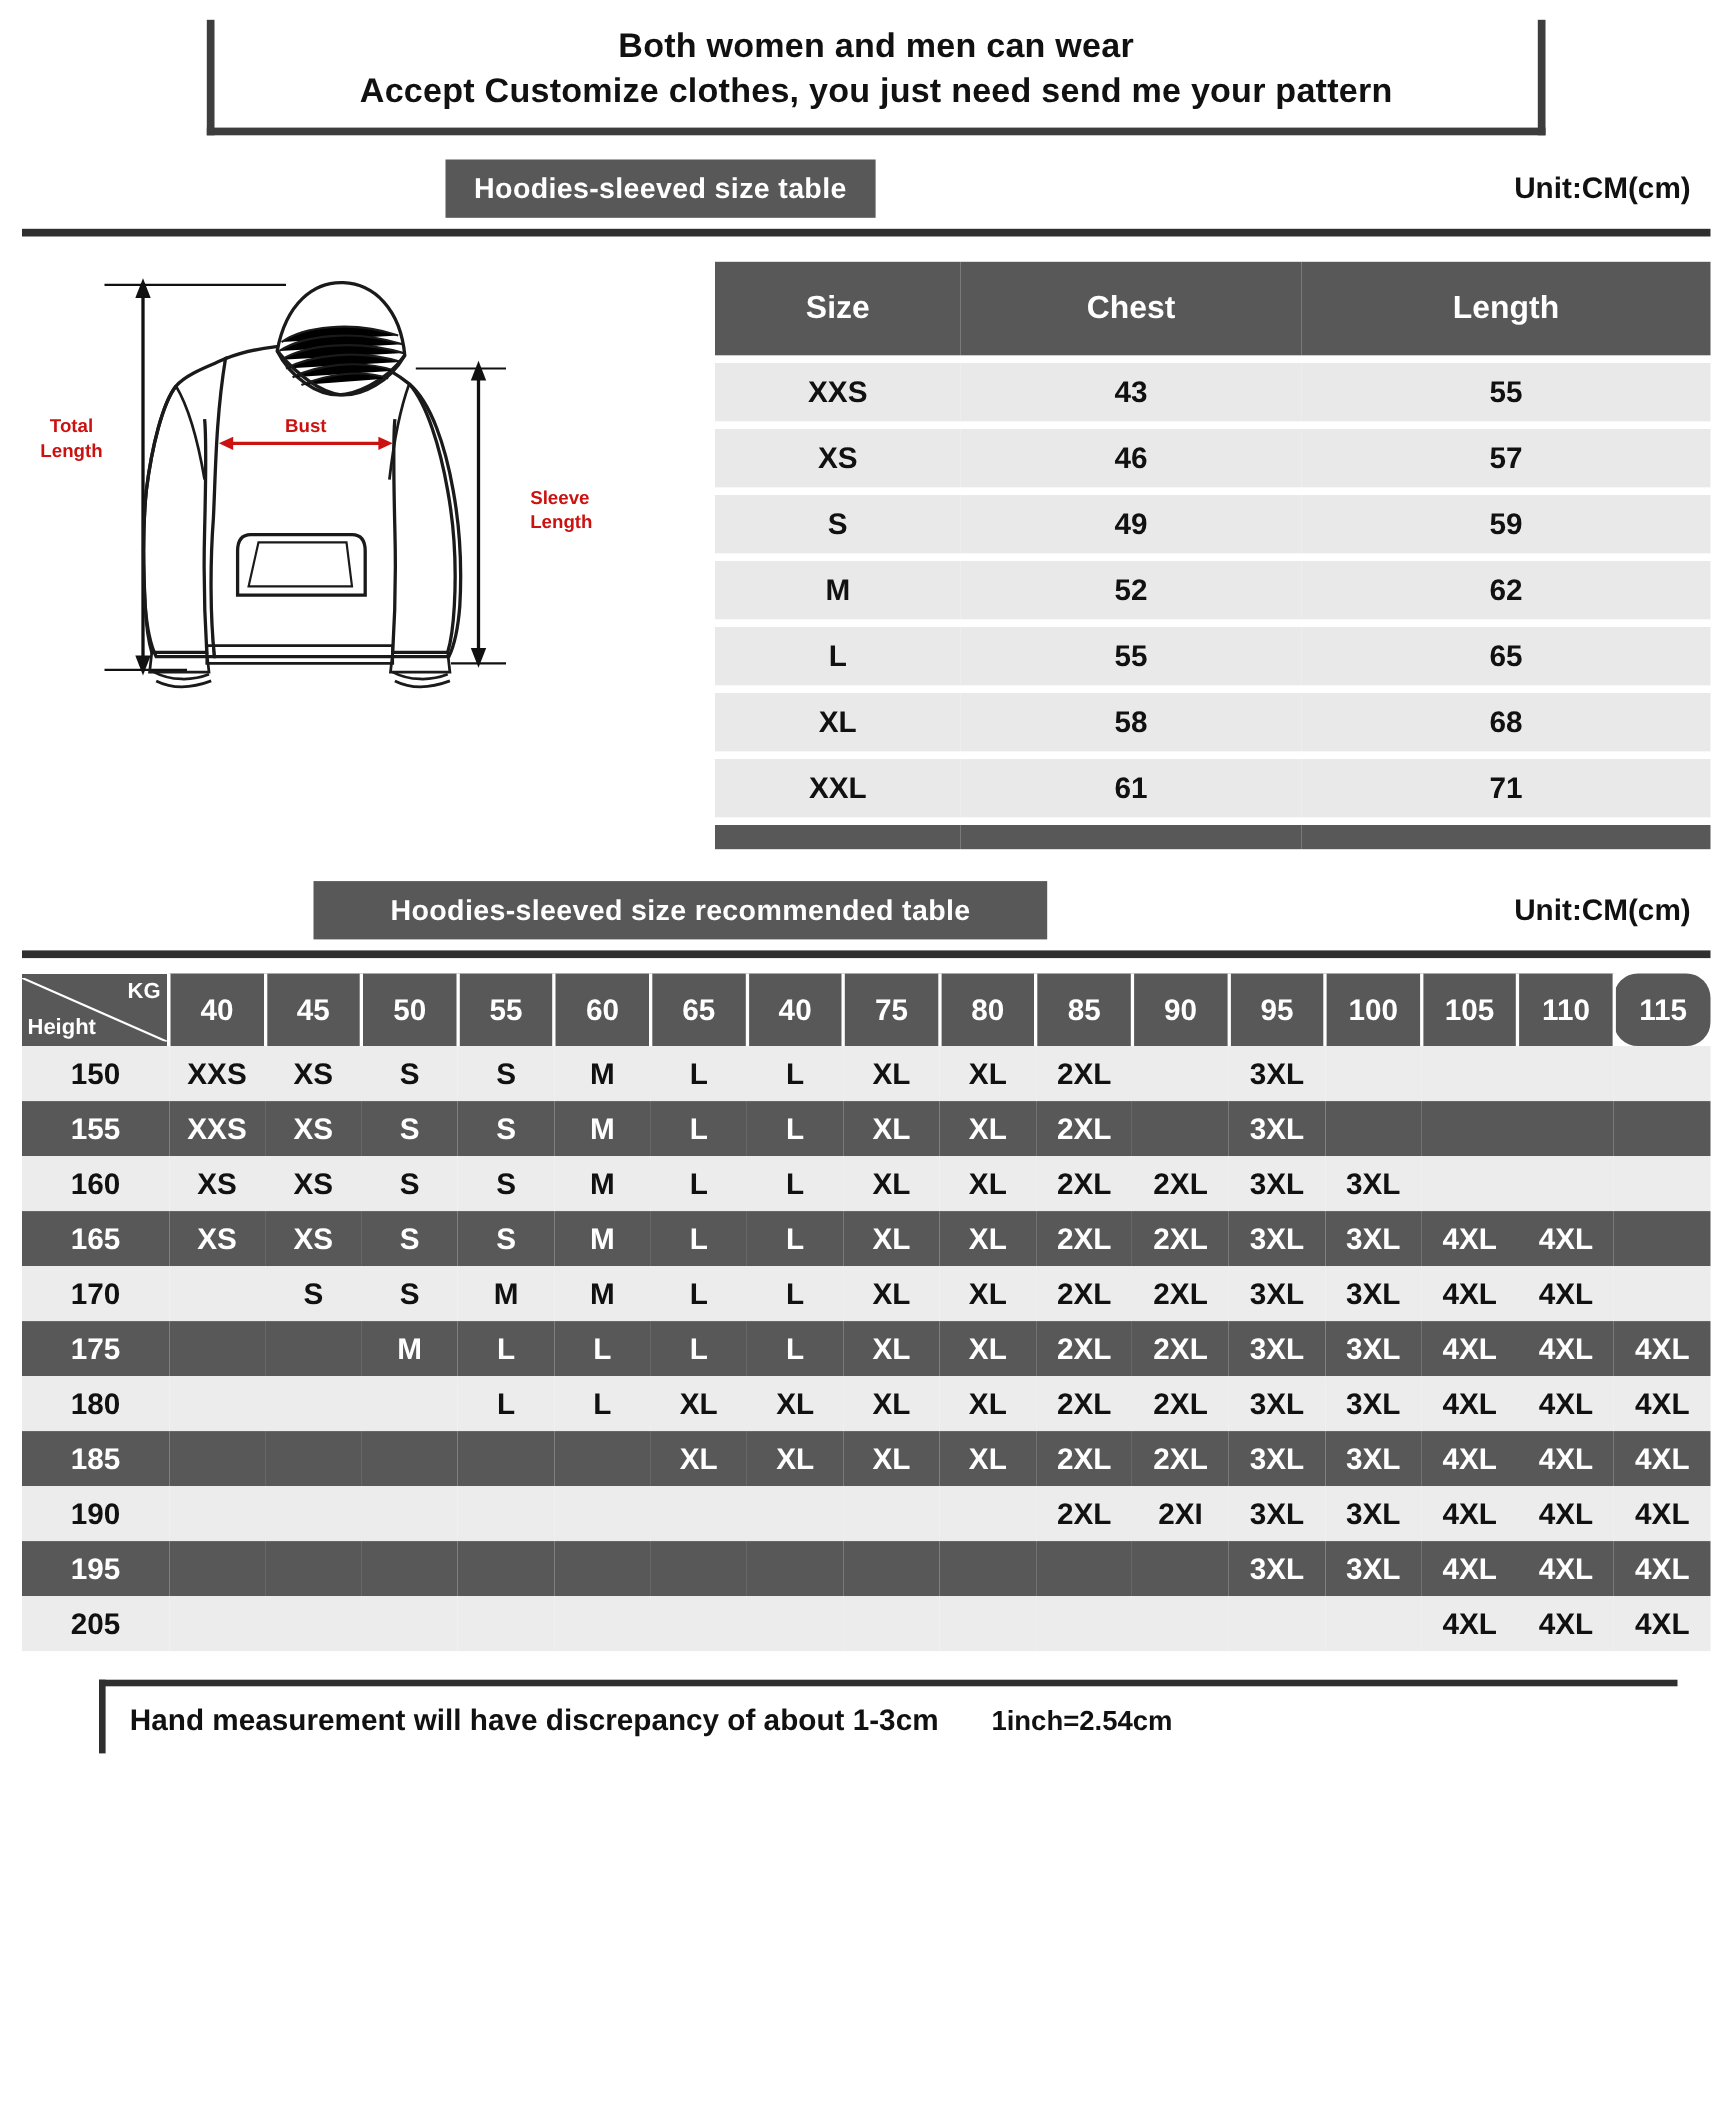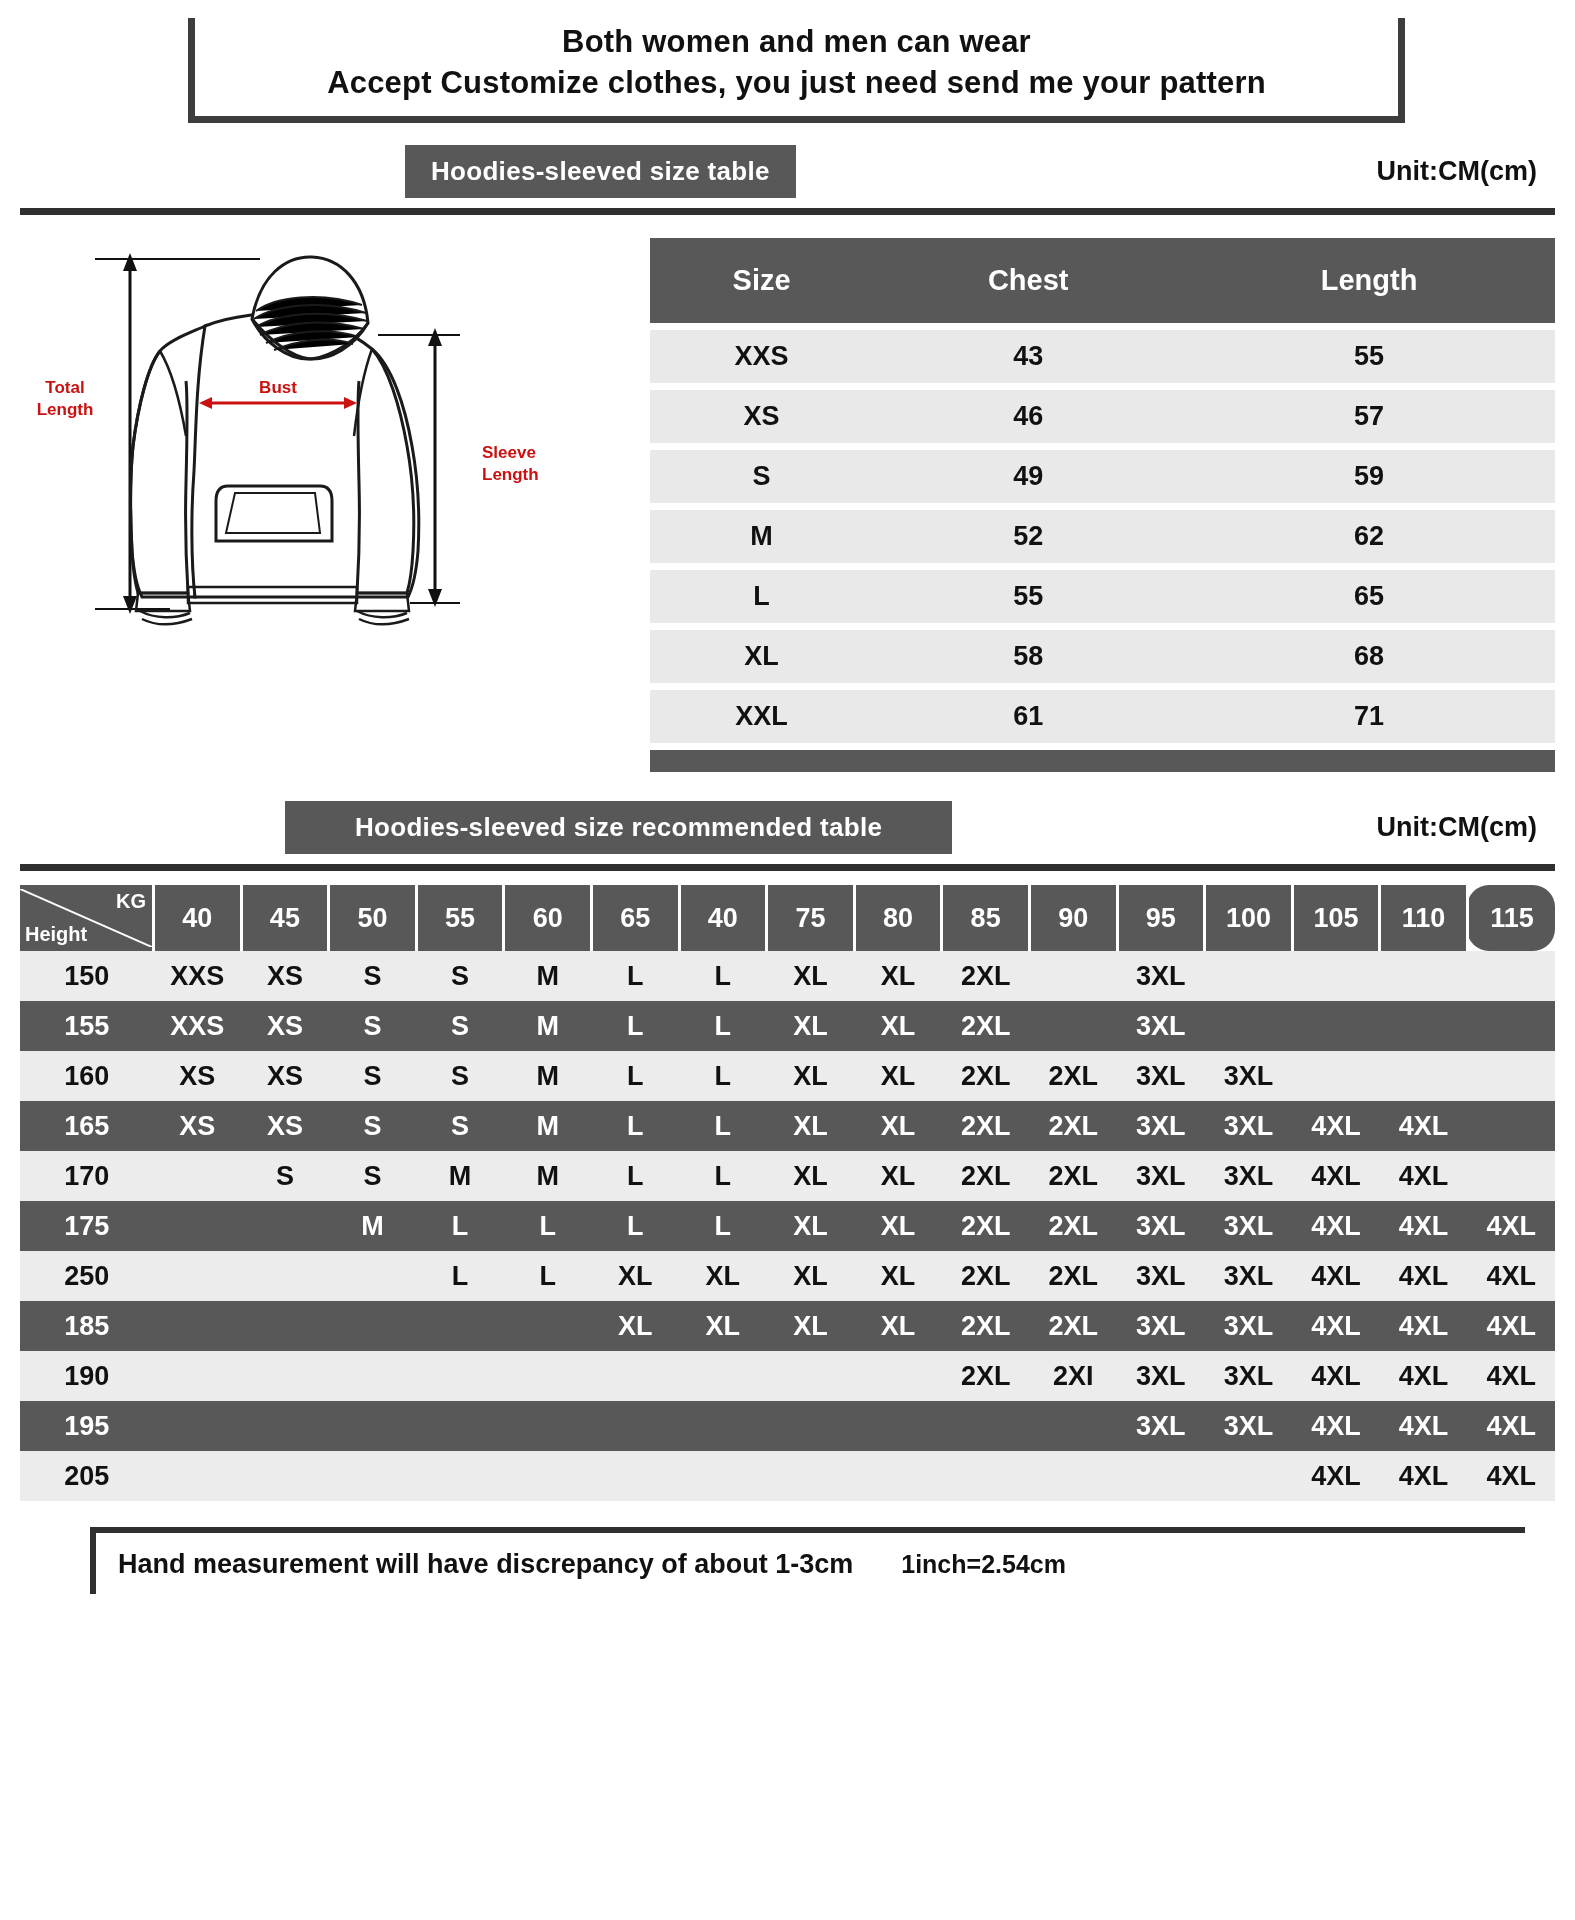--- a/index.html
+++ b/index.html
@@ -496,21 +496,21 @@
           <td>XL</td>
           <td>2XL</td>
           <td>2XL</td>
           <td>3XL</td>
           <td>3XL</td>
           <td>4XL</td>
           <td>4XL</td>
           <td>4XL</td>
         </tr>
         <tr class="light">
-          <td class="hcell">250</td>
+          <td class="hcell">180</td>
           <td></td>
           <td></td>
           <td></td>
           <td>L</td>
           <td>L</td>
           <td>XL</td>
           <td>XL</td>
           <td>XL</td>
           <td>XL</td>
           <td>2XL</td>

